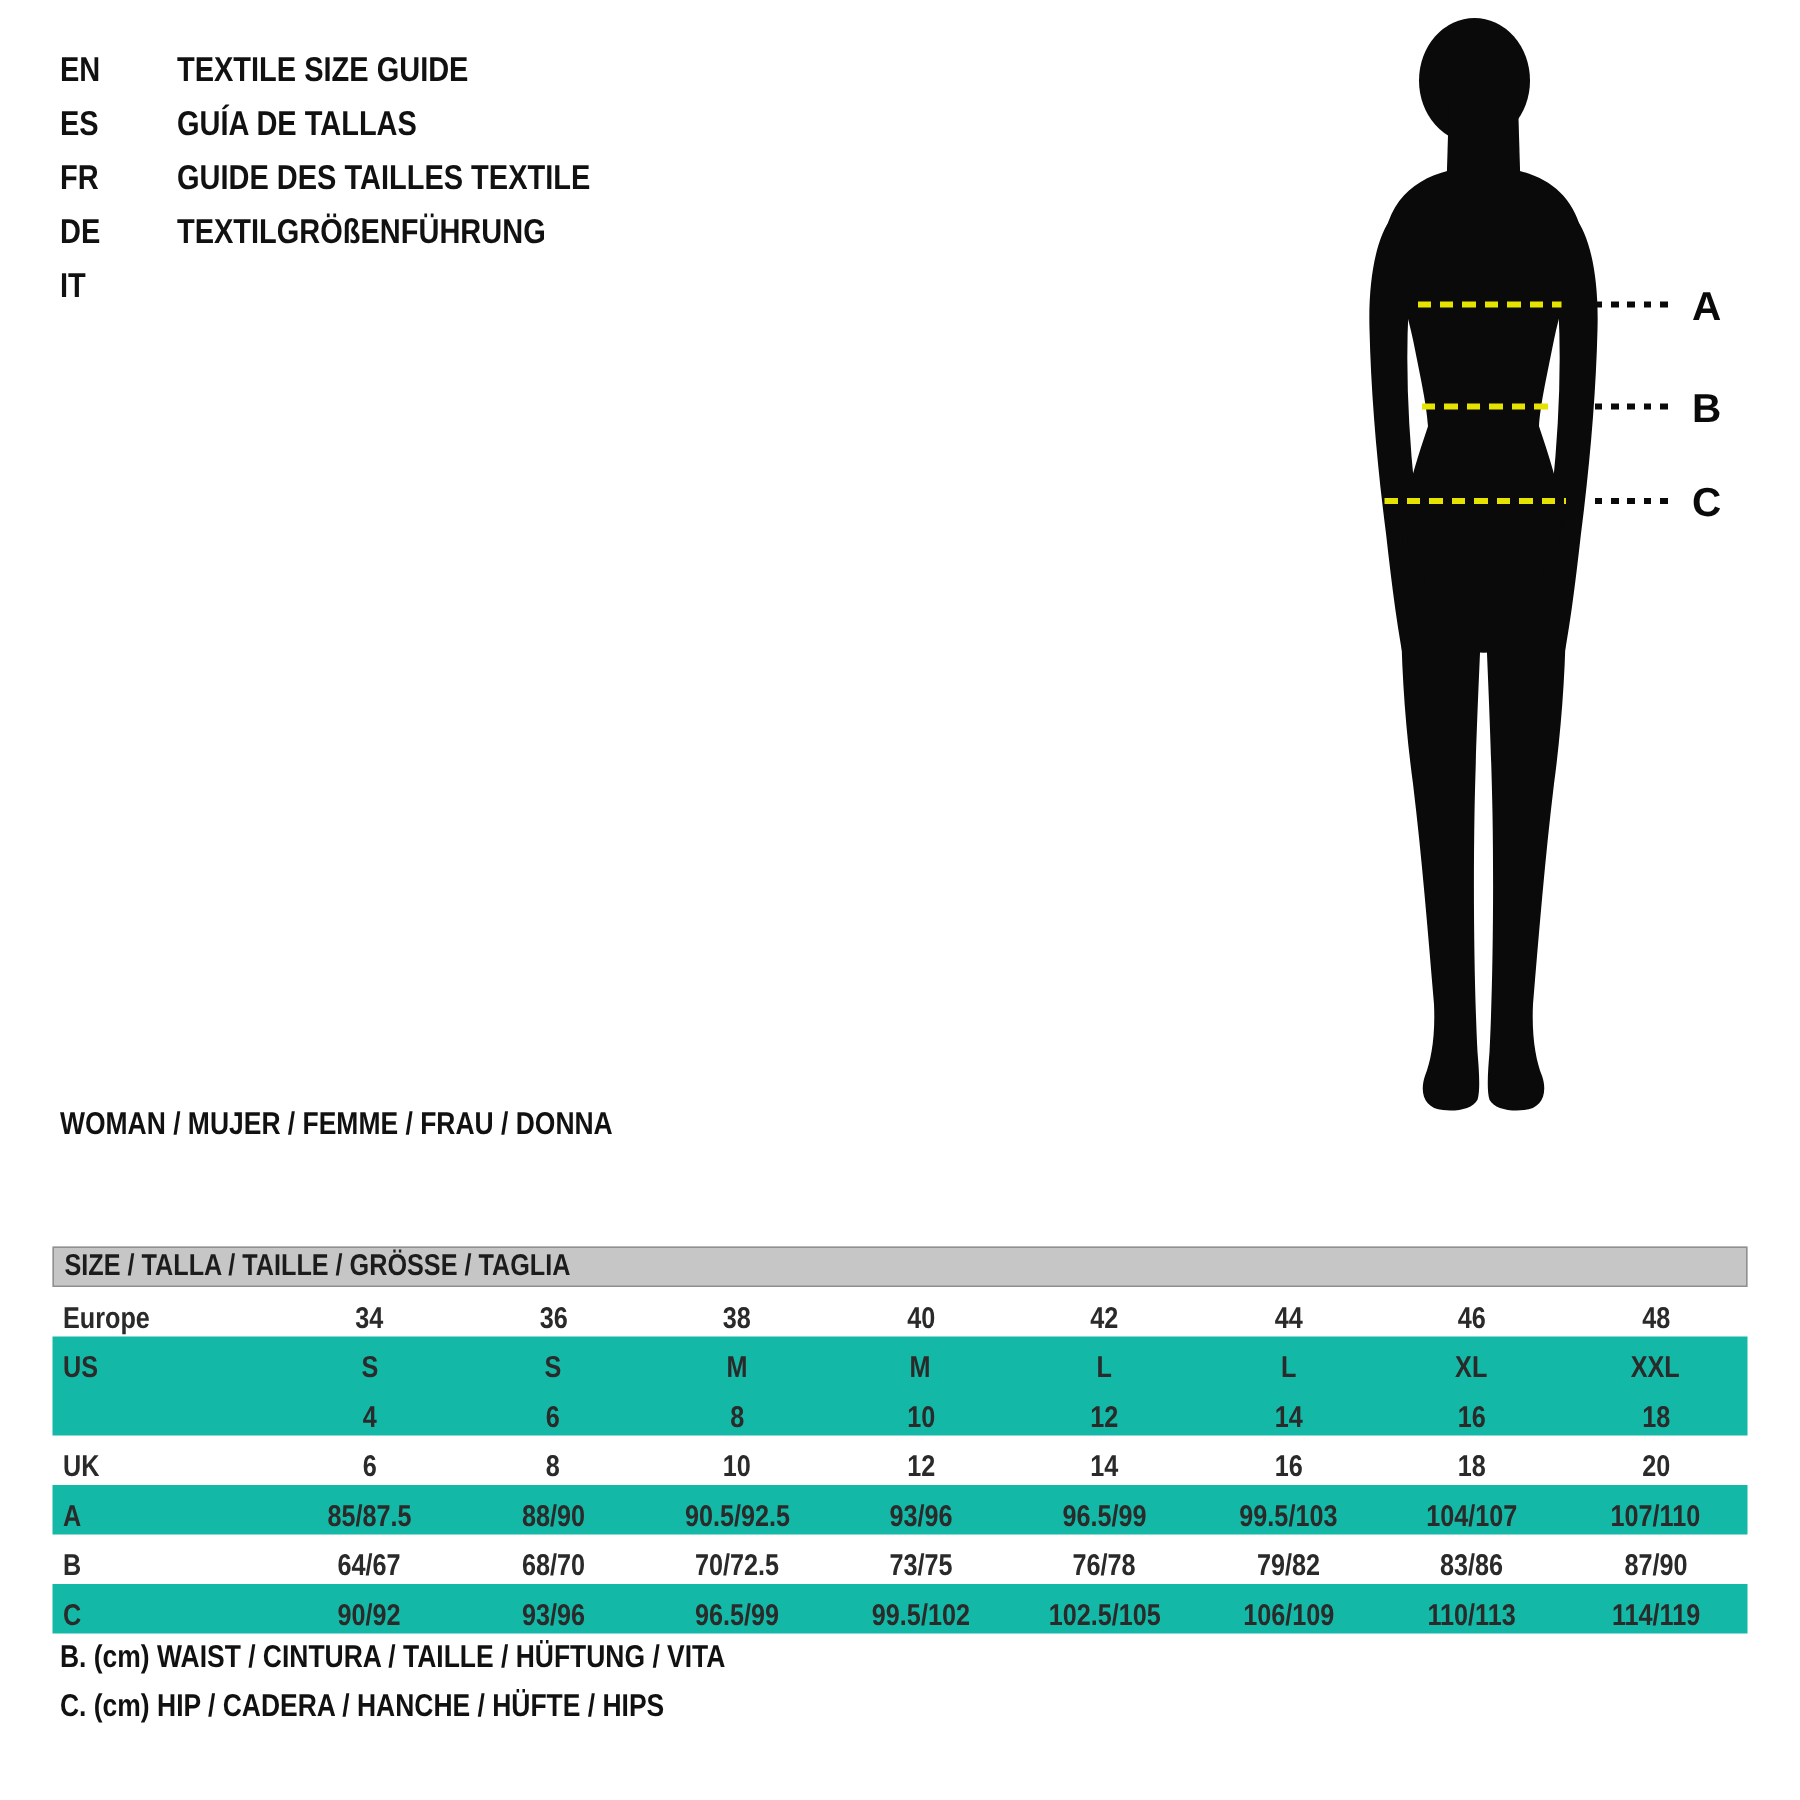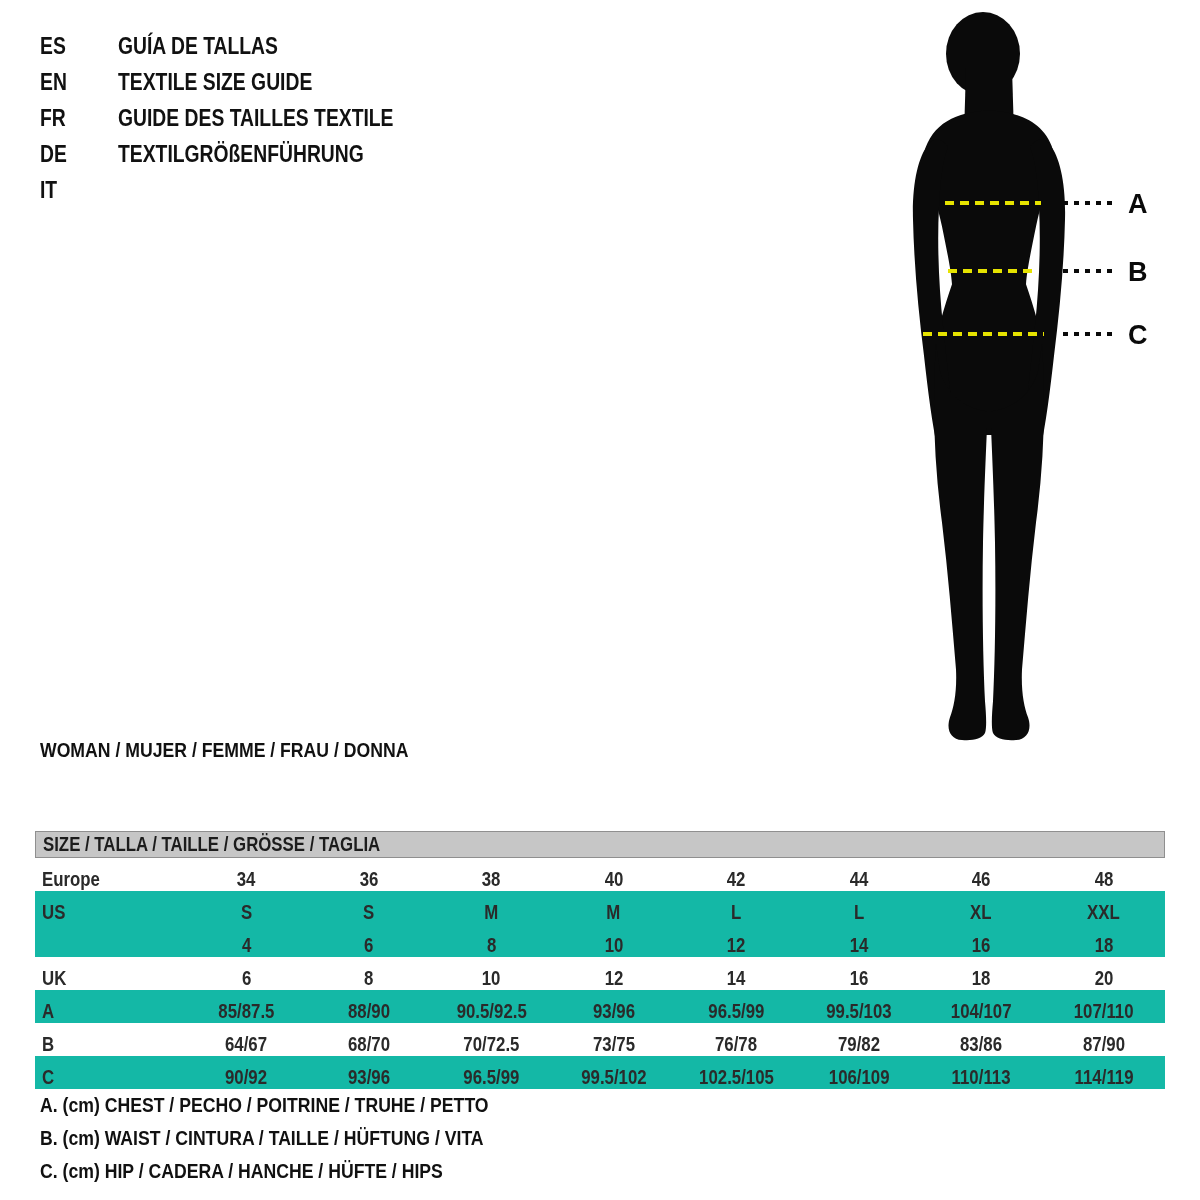--- a/index.html
+++ b/index.html
@@ -61,26 +61,26 @@
   .legend { position:absolute; top:1088px; left:40px; }
   .legend-row { height:33px; display:flex; align-items:center; font-weight:700; font-size:21px; }
 </style>
 </head>
 <body>
 
 <div class="page">
 
   <div class="lang-list">
       <div class="lang-row">
+        <div class="lang-code"><span class="cond">EN</span></div>
+        <div class="lang-title"><span class="cond">TEXTILE SIZE GUIDE</span></div>
+      </div>
+      <div class="lang-row">
         <div class="lang-code"><span class="cond">ES</span></div>
         <div class="lang-title"><span class="cond">GUÍA DE TALLAS</span></div>
-      </div>
-      <div class="lang-row">
-        <div class="lang-code"><span class="cond">EN</span></div>
-        <div class="lang-title"><span class="cond">TEXTILE SIZE GUIDE</span></div>
       </div>
       <div class="lang-row">
         <div class="lang-code"><span class="cond">FR</span></div>
         <div class="lang-title"><span class="cond">GUIDE DES TAILLES TEXTILE</span></div>
       </div>
       <div class="lang-row">
         <div class="lang-code"><span class="cond">DE</span></div>
         <div class="lang-title"><span class="cond">TEXTILGRÖßENFÜHRUNG</span></div>
       </div>
       <div class="lang-row">
@@ -255,23 +255,20 @@
           <div class="tcell"><span class="ccond">102.5/105</span></div>
           <div class="tcell"><span class="ccond">106/109</span></div>
           <div class="tcell"><span class="ccond">110/113</span></div>
           <div class="tcell"><span class="ccond">114/119</span></div>
         </div>
       </div>
   </div>
 
   <div class="legend">
       <div class="legend-row">
-        <span class="cond">A. (cm) CHEST / PECHO / POITRINE / TRUHE / PETTO</span>
-      </div>
-      <div class="legend-row">
         <span class="cond">B. (cm) WAIST / CINTURA / TAILLE / HÜFTUNG / VITA</span>
       </div>
       <div class="legend-row">
         <span class="cond">C. (cm) HIP / CADERA / HANCHE / HÜFTE / HIPS</span>
       </div>
     </div>
 
 </div>
 
 </body></html>

